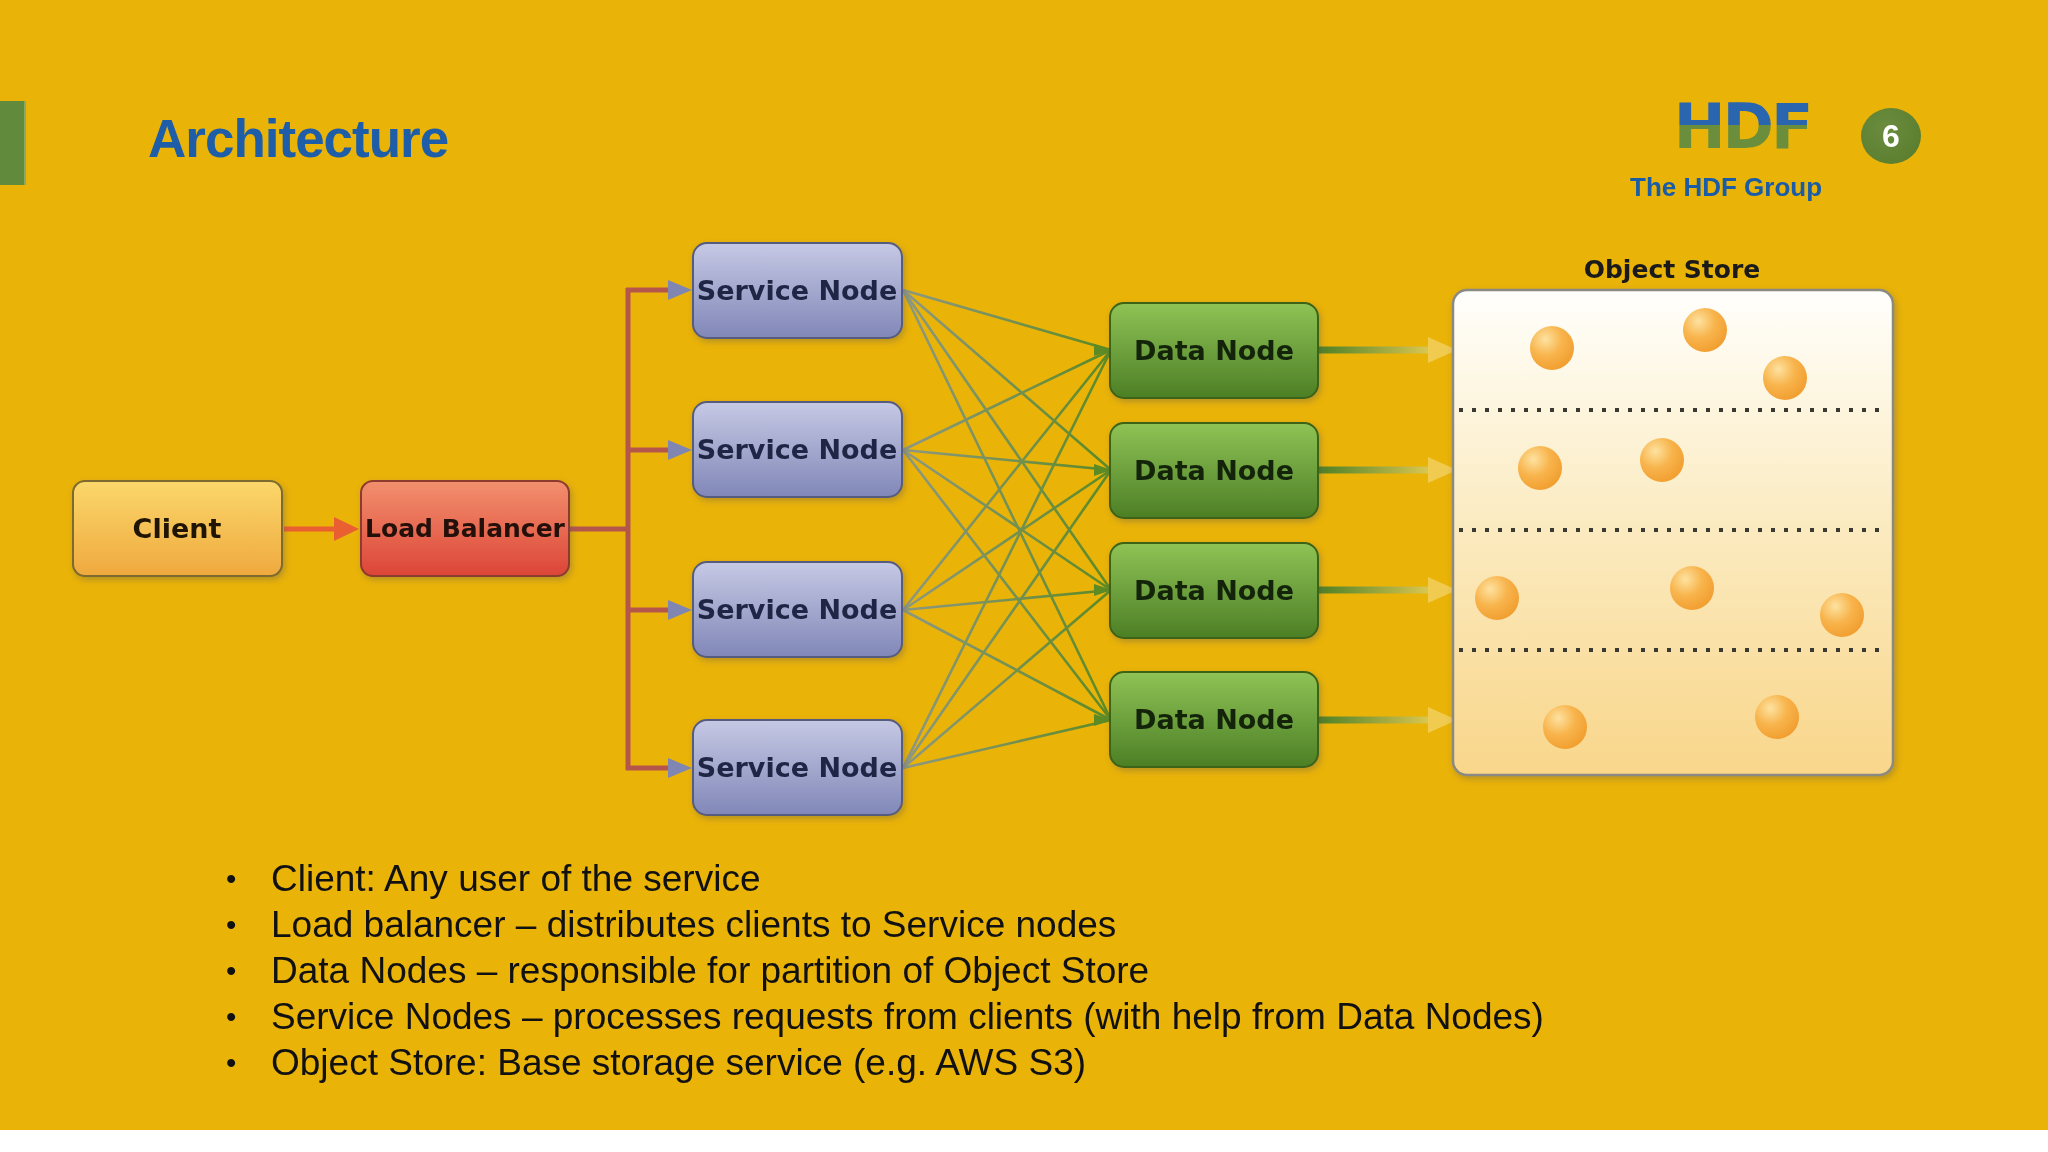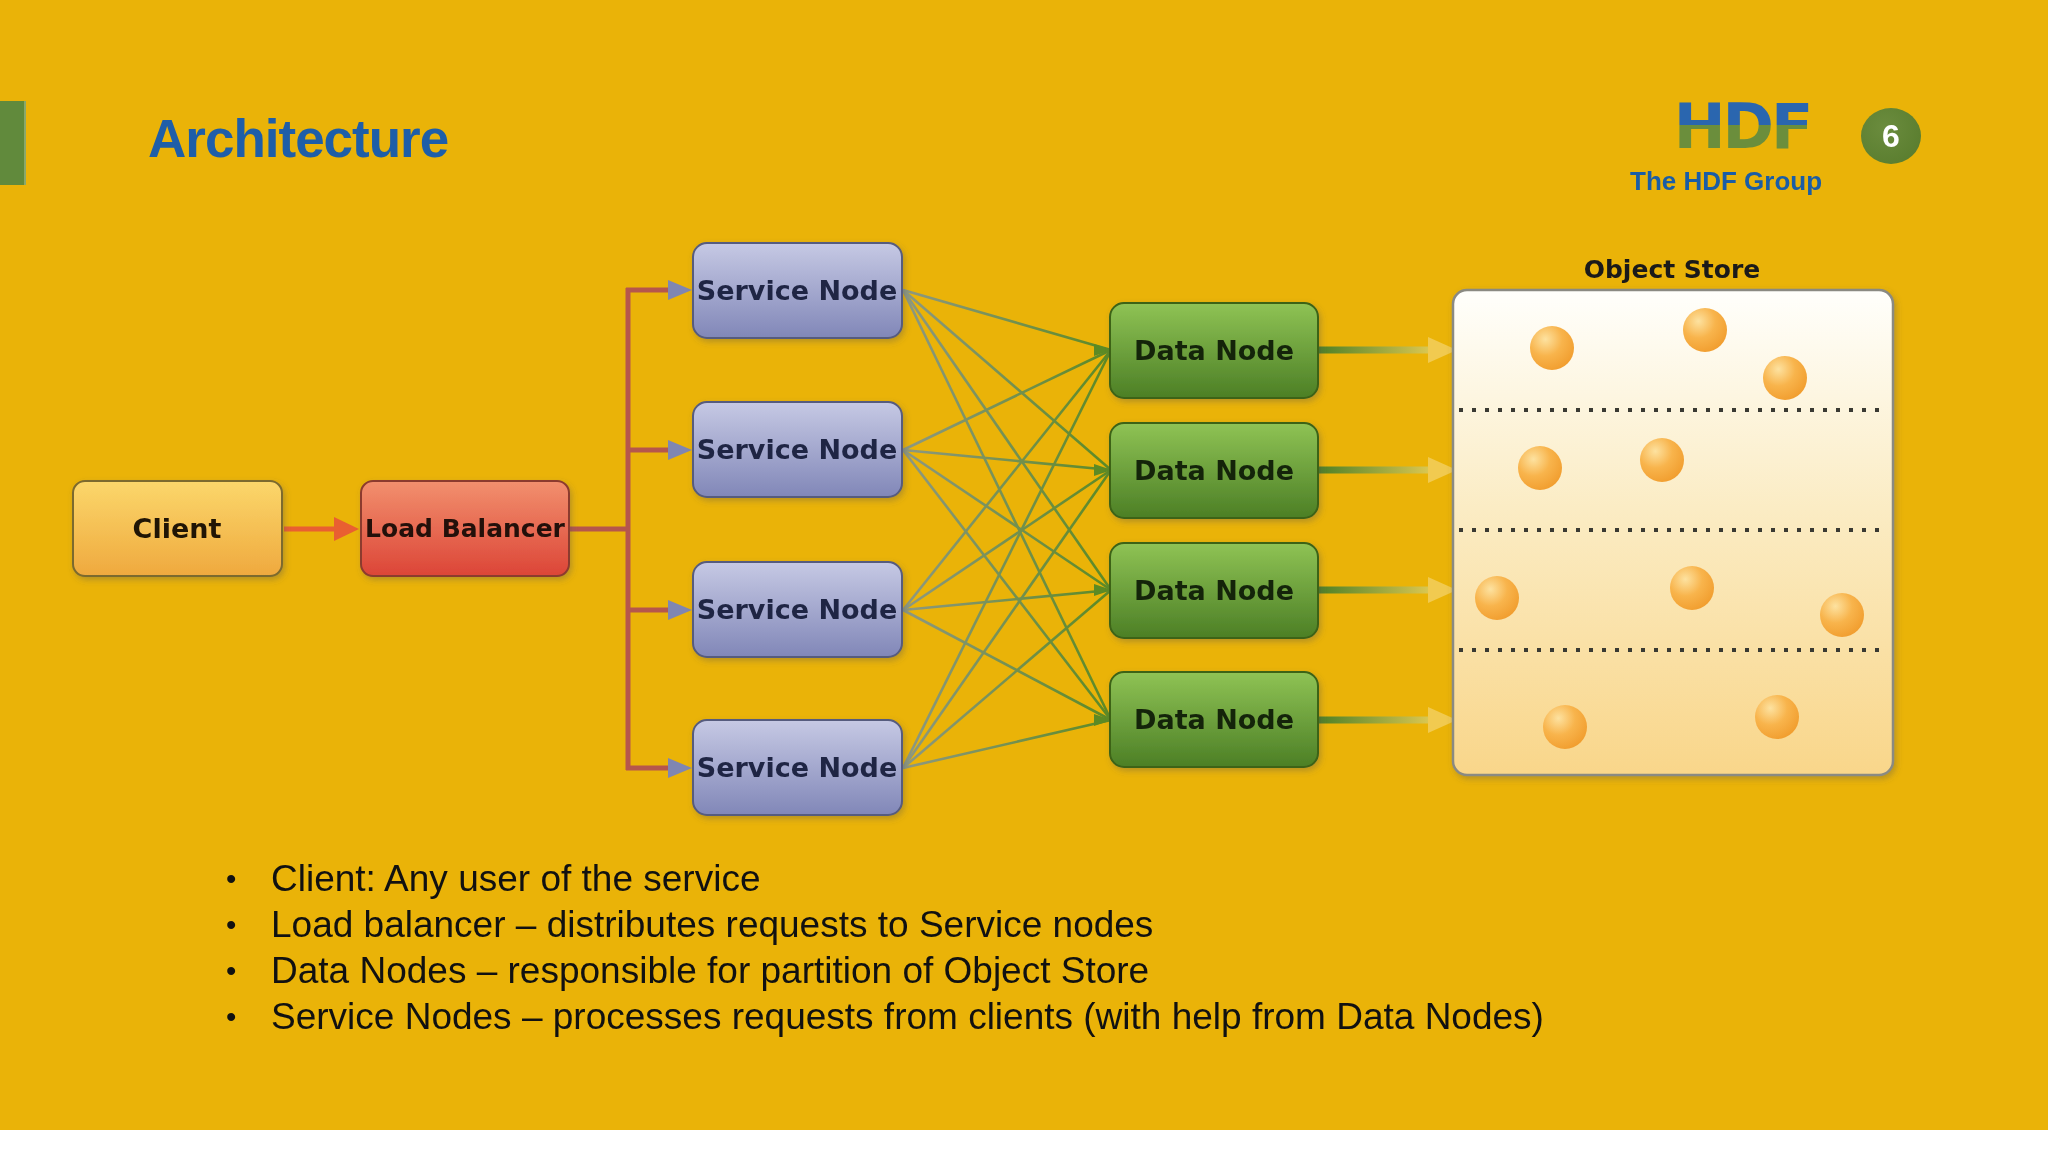--- a/index.html
+++ b/index.html
@@ -4,21 +4,21 @@
 <style>
   html,body{margin:0;padding:0;background:#fff;}
   .slide{position:relative;width:2048px;height:1130px;background:#eab308;overflow:hidden;
          font-family:"Liberation Sans", sans-serif;}
   .accent-bar{position:absolute;left:0;top:101px;width:24px;height:84px;background:#618a3c;
               border-right:2px solid #8aa86a;}
   .title{position:absolute;left:148px;top:108px;font-size:53px;font-weight:bold;
          color:#1e5ea8;letter-spacing:-1px;}
   .logo{position:absolute;left:1630px;top:94px;width:224px;text-align:left;}
   .logo svg{display:block;margin:0 auto;}
-  .logo-caption{margin-top:10px;font-size:26px;font-weight:bold;color:#1a5da6;white-space:nowrap;}
+  .logo-caption{margin-top:16px;font-size:26px;font-weight:bold;color:#1a5da6;white-space:nowrap;}
   .page-badge{position:absolute;left:1861px;top:108px;width:60px;height:56px;border-radius:50%;
               background:radial-gradient(circle at 40% 35%, #6b8c3e, #567a2b);
               color:#ffffff;font-size:32px;font-weight:bold;display:flex;
               align-items:center;justify-content:center;}
   .diagram{position:absolute;left:0;top:0;width:2048px;height:1152px;}
   .bullets{position:absolute;left:224px;top:856px;margin:0;padding:0;list-style:none;
            font-size:37px;color:#111;line-height:46px;}
   .bullets li{position:relative;padding-left:47px;margin:0;}
   .bullets li::before{content:"\2022";position:absolute;left:2px;top:0;font-size:0.8em;}
   
@@ -202,18 +202,19 @@
         <circle cx="1692" cy="588" r="22" fill="url(#sphereGrad)"></circle>
         <circle cx="1842" cy="615" r="22" fill="url(#sphereGrad)"></circle>
         <circle cx="1565" cy="727" r="22" fill="url(#sphereGrad)"></circle>
         <circle cx="1777" cy="717" r="22" fill="url(#sphereGrad)"></circle>
       </g>
     </g>
   </svg>
 
   <ul class="bullets">
     <li>Client: Any user of the service</li>
-    <li>Load balancer – distributes requests to Service nodes</li>
+    <li>Load balancer – distributes clients to Service nodes</li>
     <li>Data Nodes – responsible for partition of Object Store</li>
     <li>Service Nodes – processes requests from clients (with help from Data Nodes)</li>
+    <li>Object Store: Base storage service (e.g. AWS S3)</li>
   </ul>
 
 </div>
 
 </body></html>

